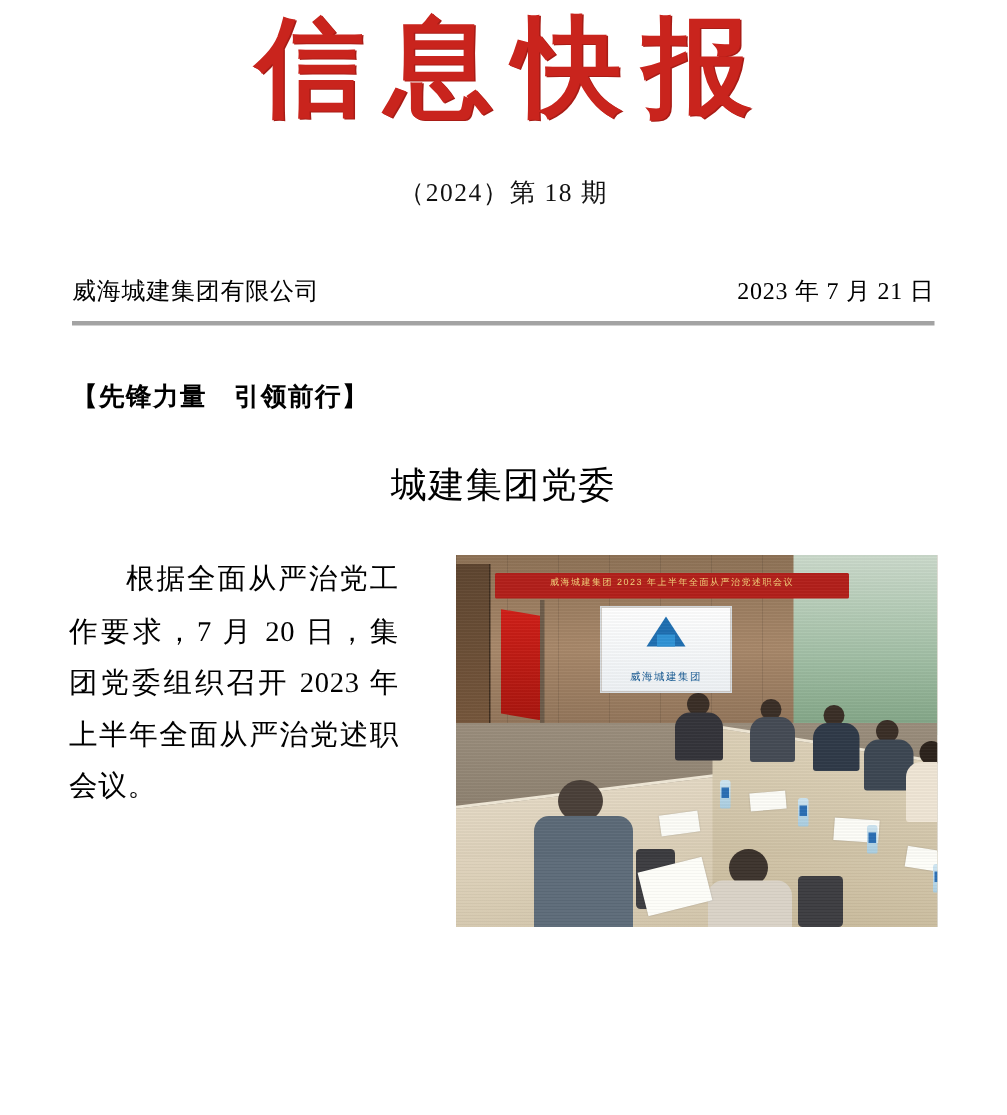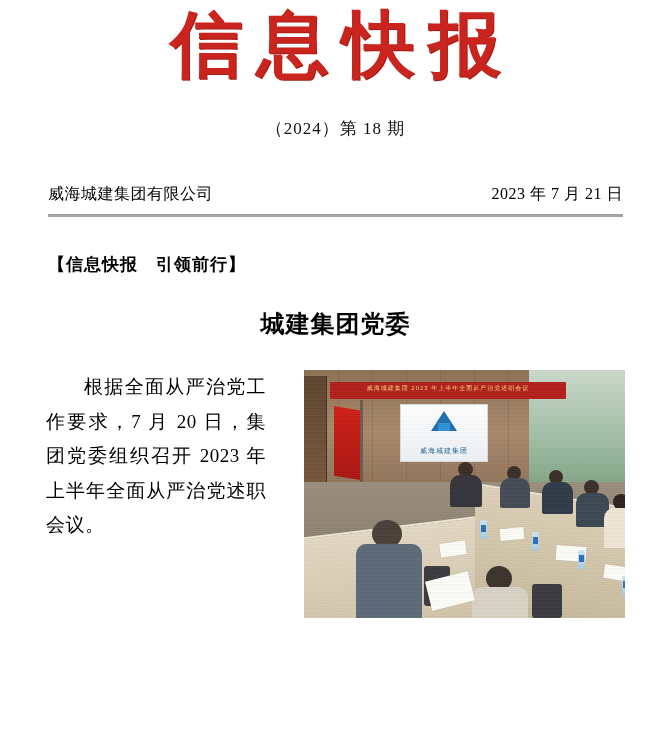--- a/index.html
+++ b/index.html
@@ -66,21 +66,21 @@
     font-size: 17px;
     font-weight: 700;
     letter-spacing: 1px;
   }
 
   
   .headline {
     margin: 30px 46px 0 46px;
     text-align: center;
     font-size: 24px;
-    font-weight: 700;
+    font-weight: 400;
     line-height: 1.52;
     letter-spacing: 1px;
   }
   .headline .l2 { display: block; }
 
   
   .body-row {
     margin: 28px 46px 0 46px;
     display: flex;
     align-items: flex-start;
@@ -275,21 +275,21 @@
     <div class="masthead-title">信息快报</div>
   </div>
 
   <div class="issue-line">（2024）第 18 期</div>
 
   <div class="meta-row">
     <div class="meta-org">威海城建集团有限公司</div>
     <div class="meta-date">2023 年 7 月 21 日</div>
   </div>
 
-  <div class="section-tag">【信息快报　引领前行】</div>
+  <div class="section-tag">【先锋力量　引领前行】</div>
 
   <div class="headline">
     <span class="l2">城建集团党委</span>
   </div>
 
   <div class="body-row">
     <div class="body-text">
       <p>根据全面从严治党工作要求，7 月 20 日，集团党委组织召开 2023 年上半年全面从严治党述职会议。</p>
     </div>
 

